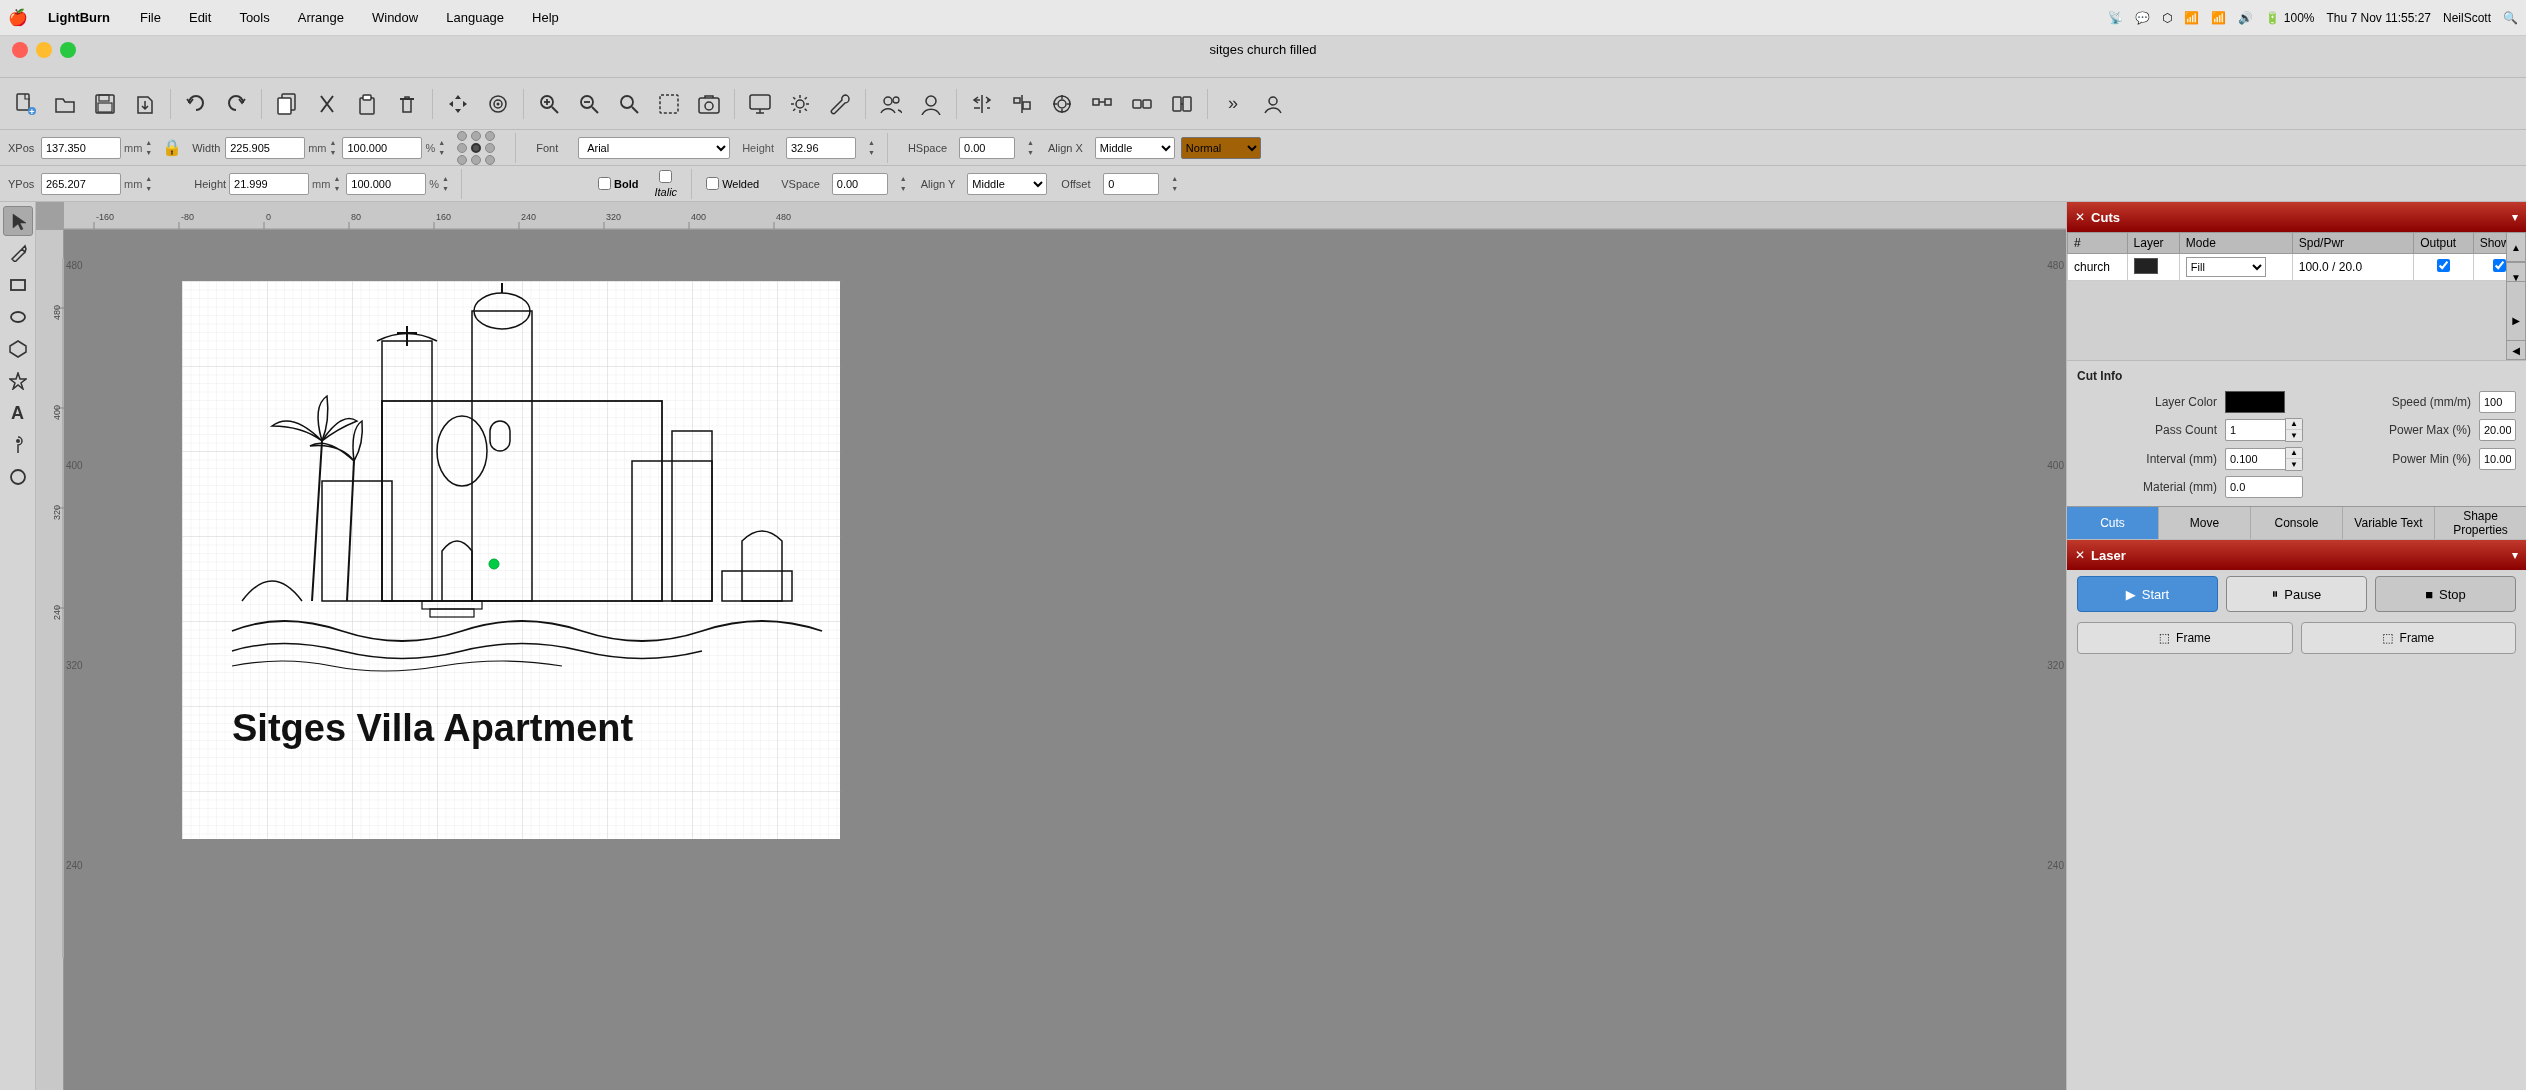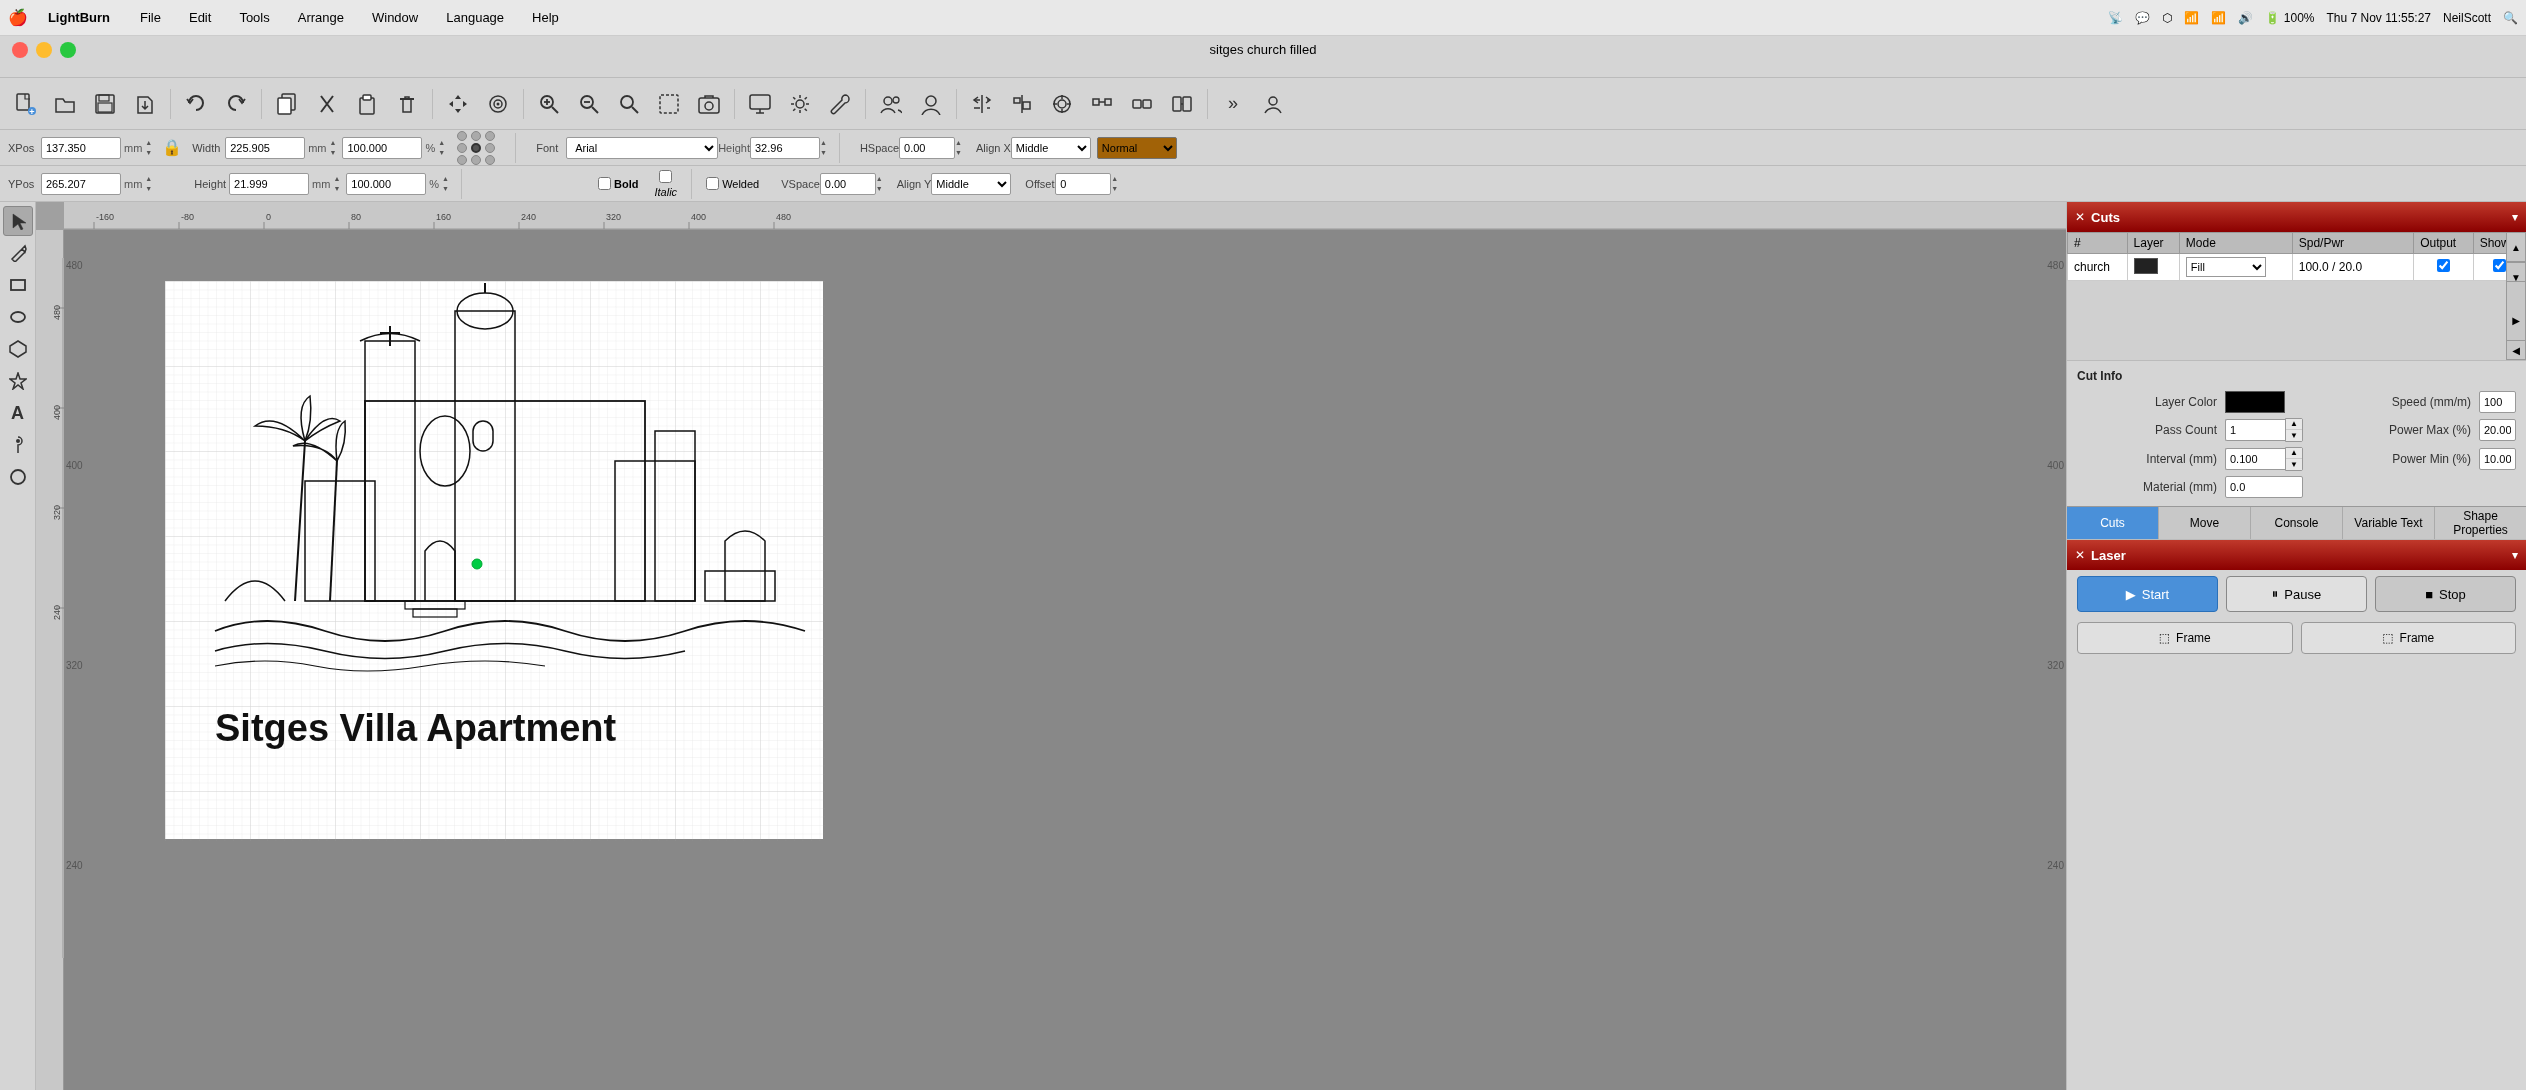--- a/index.html
+++ b/index.html
@@ -27,21 +27,21 @@
 
     
     .coordbar { display: flex; align-items: center; background: #d5d5d5; height: 36px; padding: 0 8px; border-bottom: 1px solid #bbb; gap: 6px; font-size: 12px; }
     .coord-group { display: flex; align-items: center; gap: 3px; }
     .coord-label { font-size: 11px; color: #444; min-width: 30px; }
     .coord-input { width: 80px; height: 22px; border: 1px solid #999; background: white; padding: 0 4px; font-size: 11px; border-radius: 2px; }
     .coord-unit { font-size: 11px; color: #555; }
     .coord-stepper { display: flex; flex-direction: column; }
     .coord-stepper span { font-size: 7px; line-height: 10px; cursor: pointer; color: #555; }
     .lock-icon { font-size: 16px; margin: 0 4px; color: #555; }
-    .font-group { display: flex; align-items: center; gap: 0; margin-left: 8px; }
+    .font-group { display: flex; align-items: center; gap: 12px; margin-left: 8px; }
     .font-select { height: 22px; border: 1px solid #999; background: white; font-size: 11px; padding: 0 4px; border-radius: 2px; width: 152px; }
     .height-input { width: 70px; height: 22px; border: 1px solid #999; background: white; padding: 0 4px; font-size: 11px; border-radius: 2px; }
     .hspace-input { width: 56px; height: 22px; border: 1px solid #999; background: white; padding: 0 4px; font-size: 11px; border-radius: 2px; }
     .align-select { width: 80px; height: 22px; border: 1px solid #999; background: white; font-size: 11px; border-radius: 2px; }
     .normal-select { width: 80px; height: 22px; border: 1px solid #737373; background: #a16207; font-size: 11px; border-radius: 2px; }
 
     
     .coordbar2 { display: flex; align-items: center; background: #d5d5d5; height: 36px; padding: 0 8px; border-bottom: 1px solid #bbb; gap: 6px; font-size: 12px; }
     .toggle-btn { display: flex; align-items: center; gap: 3px; font-size: 11px; cursor: pointer; }
     .toggle-btn input[type=checkbox] { cursor: pointer; }
@@ -586,21 +586,21 @@
       <div style="position:absolute;left:2px;top:30px;font-size:10px;color:#555;z-index:10;">480</div>
       <div style="position:absolute;left:2px;top:230px;font-size:10px;color:#555;z-index:10;">400</div>
       <div style="position:absolute;left:2px;top:430px;font-size:10px;color:#555;z-index:10;">320</div>
       <div style="position:absolute;left:2px;top:630px;font-size:10px;color:#555;z-index:10;">240</div>
 
       <div style="position:absolute;right:2px;top:30px;font-size:10px;color:#555;z-index:10;">480</div>
       <div style="position:absolute;right:2px;top:230px;font-size:10px;color:#555;z-index:10;">400</div>
       <div style="position:absolute;right:2px;top:430px;font-size:10px;color:#555;z-index:10;">320</div>
       <div style="position:absolute;right:2px;top:630px;font-size:10px;color:#555;z-index:10;">240</div>
 
-      <div style="position:absolute;top:50px;left:100px;width:660px;height:560px;background:white;border:1px solid #888;">
+      <div style="position:absolute;top:50px;left:117px;width:660px;height:560px;background:white;border:1px solid #888;">
 
         <svg width="660" height="560" style="position:absolute;top:0;left:0;opacity:0.4;">
           <defs>
             <pattern id="small-grid" width="8.5" height="8.5" patternUnits="userSpaceOnUse">
               <path d="M 8.5 0 L 0 0 0 8.5" fill="none" stroke="#aaa" stroke-width="0.5"></path>
             </pattern>
             <pattern id="grid" width="85" height="85" patternUnits="userSpaceOnUse">
               <rect width="85" height="85" fill="url(#small-grid)"></rect>
               <path d="M 85 0 L 0 0 0 85" fill="none" stroke="#999" stroke-width="1"></path>
             </pattern>

